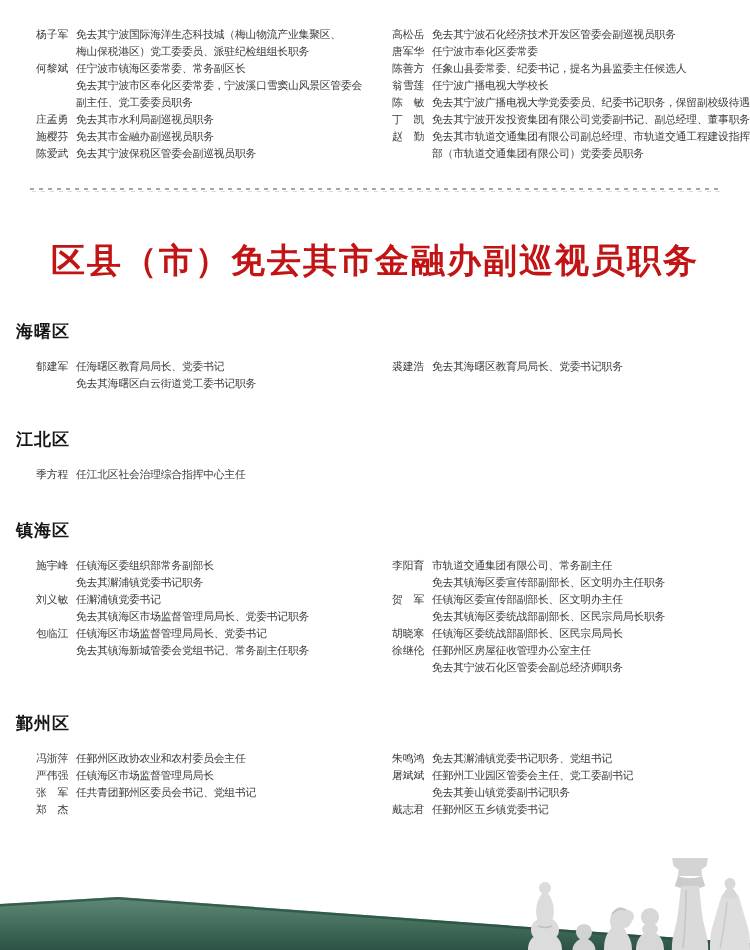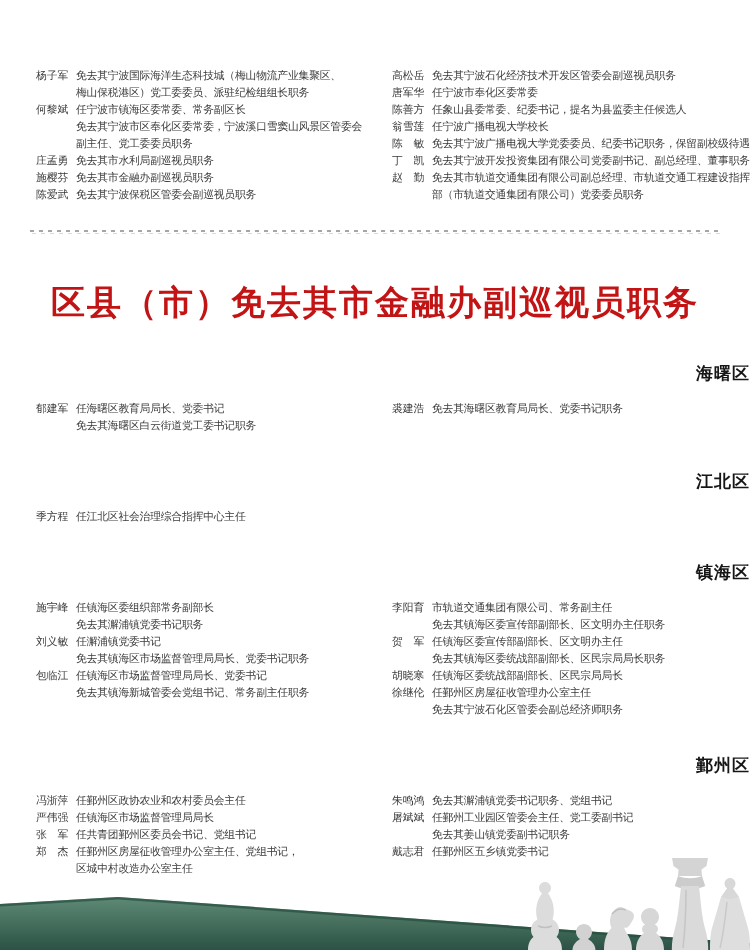--- a/index.html
+++ b/index.html
@@ -12,21 +12,21 @@
     color:#333333;
   }
   
   .cols{display:flex;padding:0 20px 0 36px;gap:18px;}
   .pcol{flex:1;min-width:0;}
   .entry{display:flex;font-size:10.8px;line-height:17px;}
   .ename{flex:0 0 34px;margin-right:6px;white-space:pre;color:#3a3a3a;}
   .edesc{flex:1;min-width:0;}
   .eline{white-space:nowrap;letter-spacing:-0.2px;color:#3a3a3a;}
   
-  .preamble{padding-top:68px;font-family:Liberation Mono, monospace;}
+  .preamble{padding-top:26px;}
   
   .divider{
     margin:26px 30px 0 30px;
     height:4px;
     background:
       repeating-linear-gradient(90deg,#a6a6a6 0 4px,transparent 4px 9px),
       repeating-linear-gradient(90deg,#d9d9d9 0 4px,transparent 4px 9px);
     background-size:100% 2px,100% 1px;
     background-position:0 0,2px 3px;
     background-repeat:no-repeat;
@@ -35,22 +35,22 @@
   .title{
     margin:46px 10px 0 10px;
     text-align:center;
     font-size:34px;
     font-weight:bold;
     letter-spacing:2px;
     color:#c21414;
   }
   
   .sec-header{
-    margin:36px 0 15px 0;
-    text-align:right;
+    margin:36px 0 15px 16px;
+    text-align:left;
     font-size:17px;
     font-weight:bold;
     color:#161616;
     letter-spacing:1px;
   }
   
   .bottom-decor{
     position:absolute;
     left:0;bottom:0;
     width:750px;height:110px;
@@ -253,24 +253,20 @@
             </span>
           </div>
           <div class="entry">
             <span class="ename">张　军</span>
             <span class="edesc">
               <div class="eline">任共青团鄞州区委员会书记、党组书记</div>
             </span>
           </div>
           <div class="entry">
             <span class="ename">郑　杰</span>
-            <span class="edesc">
-              <div class="eline">任鄞州区房屋征收管理办公室主任、党组书记，</div>
-              <div class="eline">区城中村改造办公室主任</div>
-            </span>
           </div>
         </div>
         <div class="pcol">
           <div class="entry">
             <span class="ename">朱鸣鸿</span>
             <span class="edesc">
               <div class="eline">免去其澥浦镇党委书记职务、党组书记</div>
             </span>
           </div>
           <div class="entry">

